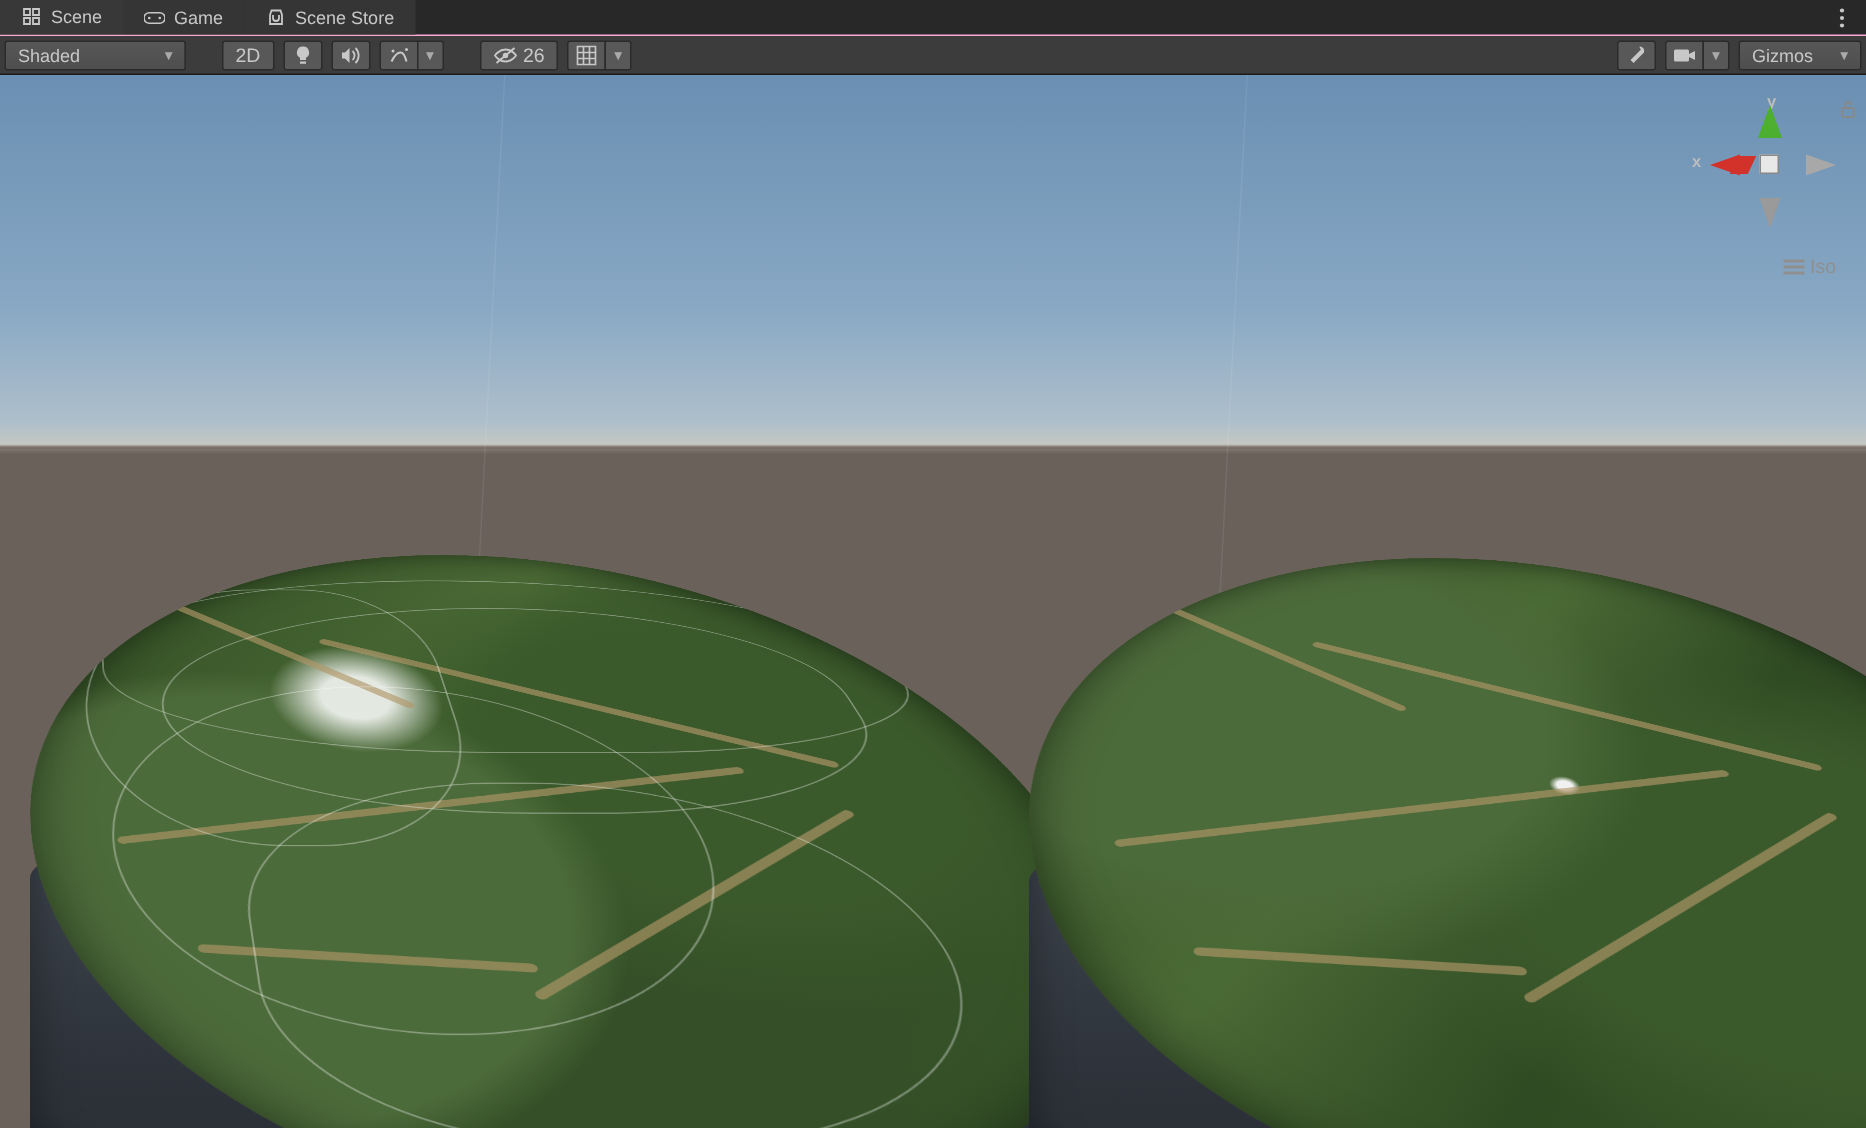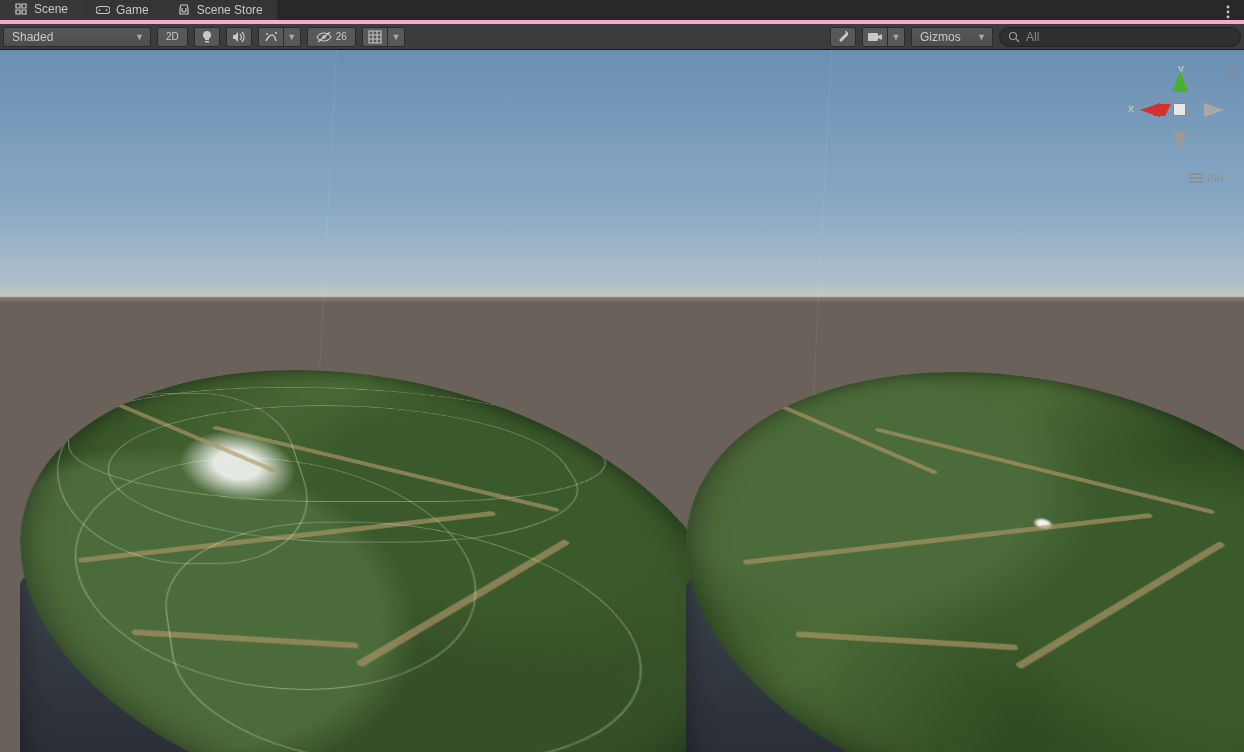--- a/index.html
+++ b/index.html
@@ -13,21 +13,21 @@
     --text-dim: #9a9a9a;
     --btn-bg: #585858;
     --btn-bg-dark: #4a4a4a;
   }
   
   .tabbar {
     height: 24px;
     background: #282828;
     display: flex;
     align-items: stretch;
-    border-bottom: 4px solid #f9a8d4;
+    border-bottom: 1px solid #f9a8d4;
     position: relative;
   }
   .tab {
     display: flex; align-items: center; gap: 6px;
     padding: 0 14px;
     font-size: 12px;
     color: var(--text);
     cursor: pointer;
     border-right: 0px solid #1b1b1b;
     background: #353535;
@@ -62,22 +62,23 @@
     user-select: none;
   }
   .chev { font-size: 9px; color: #aaa; }
   .pill {
     height: 20px; min-width: 28px;
     padding: 0 8px;
     background: #585858;
     border: 1px solid #2b2b2b;
     border-radius: 2px;
     display:flex; align-items:center; justify-content:center;
-    font-size: 10px; cursor:pointer;
+    font-size: 13px; cursor:pointer;
     color: var(--text);
+    margin-left: 18px;
   }
   .iconbtn {
     height: 20px; width: 26px;
     background: #585858;
     border: 1px solid #2b2b2b;
     border-radius: 2px;
     display:flex; align-items:center; justify-content:center;
     cursor:pointer;
   }
   .seg { display:flex; }
@@ -251,21 +252,21 @@
   <div class="kebab">
     <svg width="4" height="14" viewBox="0 0 4 14">
         <circle cx="2" cy="2" r="1.4" fill="#c8c8c8"></circle>
         <circle cx="2" cy="7" r="1.4" fill="#c8c8c8"></circle>
         <circle cx="2" cy="12" r="1.4" fill="#c8c8c8"></circle>
       </svg>
   </div>
 </div>
 
 <div class="toolbar">
-  <div class="dropdown" style="width:148px; justify-content:space-between;">
+  <div class="dropdown" style="width:121px; justify-content:space-between;">
     <span>Shaded</span>
     <span class="chev">▼</span>
   </div>
   <div class="pill">
     <span>2D</span>
   </div>
   <div class="iconbtn">
     <span>
       <svg width="12" height="14" viewBox="0 0 12 14">
           <path d="M6 1a4 4 0 0 1 2 7.5V10H4V8.5A4 4 0 0 1 6 1z" fill="#c8c8c8"></path>
@@ -336,29 +337,20 @@
           </svg>
       </span>
     </div>
     <div class="iconbtn" style="width:18px;">
       <span class="chev">▼</span>
     </div>
   </div>
   <div class="dropdown" style="width:82px; justify-content:space-between;gap:12px;">
     <span>Gizmos</span>
     <span class="chev">▼</span>
-  </div>
-  <div class="search">
-    <span>
-      <svg width="12" height="12" viewBox="0 0 12 12">
-          <circle cx="5" cy="5" r="3.5" fill="none" stroke="#9a9a9a" stroke-width="1.2"></circle>
-          <line x1="8" y1="8" x2="11" y2="11" stroke="#9a9a9a" stroke-width="1.4"></line>
-        </svg>
-    </span>
-    <input type="text" placeholder="All" style="">
   </div>
 </div>
 
 <div class="viewport">
   <div class="sky"></div>
   <div class="hazeline"></div>
 
   <div class="wire" style="left:336px; top:0; height:420px; transform:rotate(3deg);"></div>
   <div class="wire" style="left:831px; top:0; height:430px; transform:rotate(3deg);"></div>
   <div class="wire" style="left:0; top:10px; height:260px; transform:rotate(67deg);"></div>

